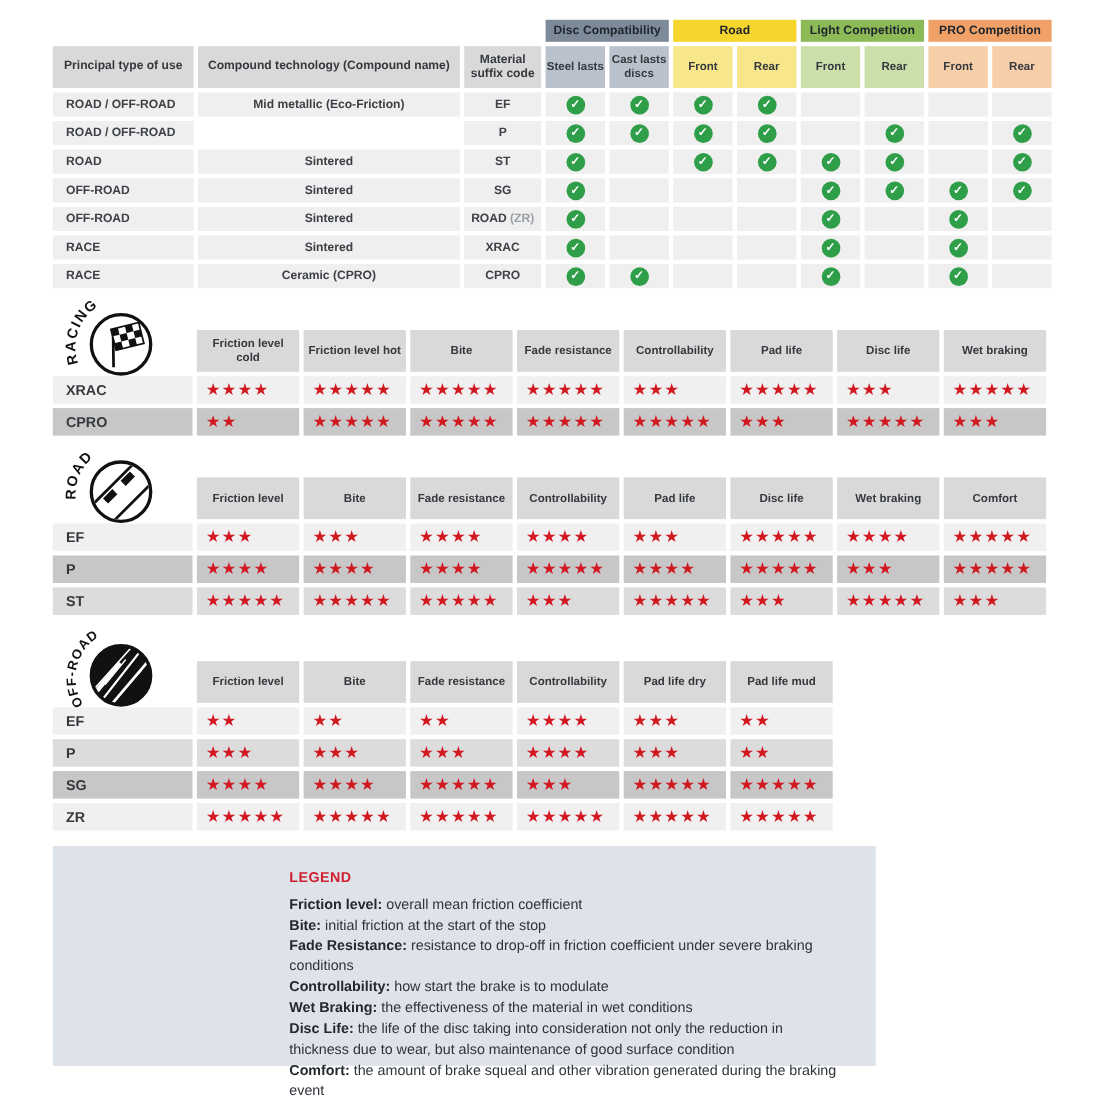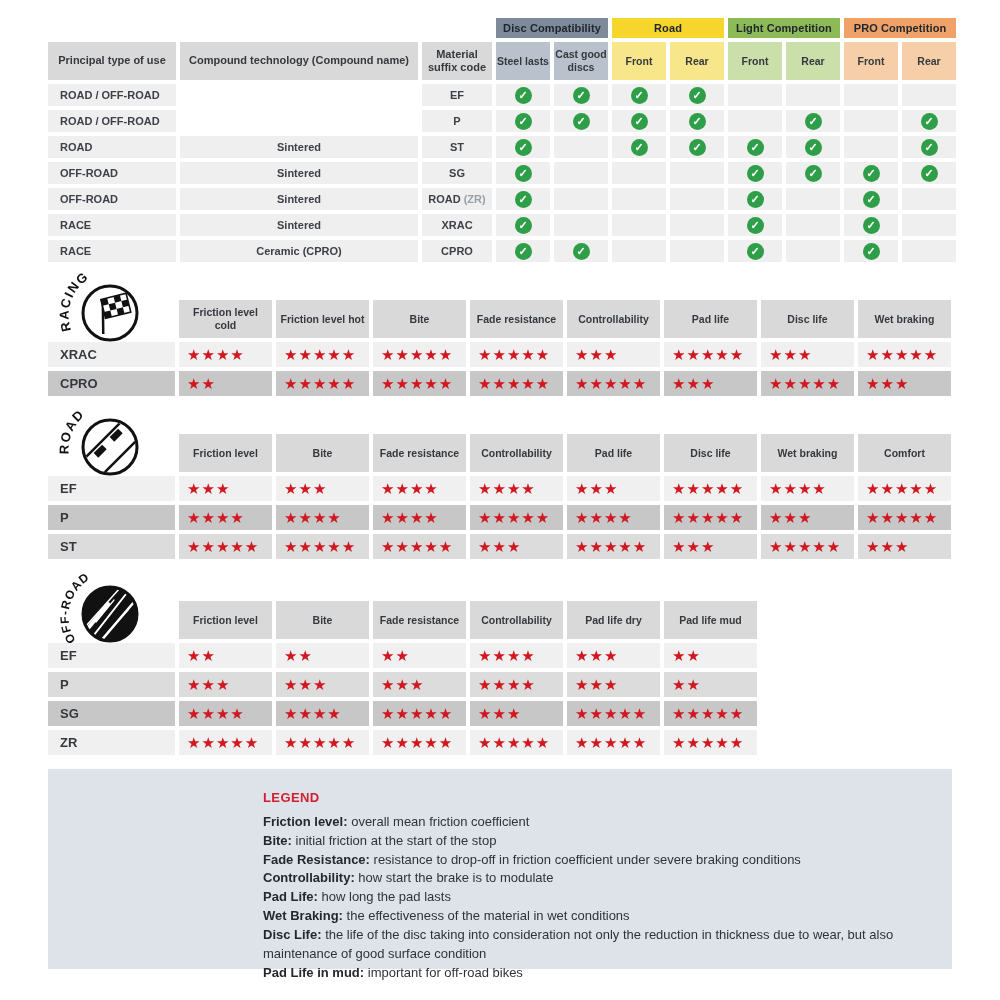--- a/index.html
+++ b/index.html
@@ -57,21 +57,21 @@
     width:127px;box-sizing:border-box;display:flex;align-items:center;
     padding-left:12px;font-size:13px;font-weight:bold;color:#35393e;
   }
   .rt-stars{
     width:93px;box-sizing:border-box;display:flex;align-items:center;
     padding-left:8px;font-size:15px;letter-spacing:1px;line-height:1;
   }
 
   
   .legend{
-    margin-top:14px;width:904px;height:200px;background:#dde3e9;
+    margin-top:14px;width:748px;height:200px;background:#dde3e9;
     box-sizing:border-box;padding:20px 28px 0 215px;
     font-size:13px;line-height:1.45;color:#2f3338;
   }
   .legend-title{font-weight:bold;font-size:13px;letter-spacing:.4px;margin-bottom:5px;}
   .legend-item b{color:#24282d;}
   svg text{font-family:"Liberation Sans",sans-serif;}
 </style>
 </head>
 <body>
 
@@ -79,28 +79,29 @@
 
   <div class="compat">
       <div class="group-bar" style="grid-area: 1 / 4 / auto / span 2; background: rgb(125, 138, 153);">Disc Compatibility</div>
       <div class="group-bar" style="grid-area: 1 / 6 / auto / span 2; background: rgb(246, 213, 44);">Road</div>
       <div class="group-bar" style="grid-area: 1 / 8 / auto / span 2; background: rgb(140, 186, 86);">Light Competition</div>
       <div class="group-bar" style="grid-area: 1 / 10 / auto / span 2; background: rgb(240, 161, 104);">PRO Competition</div>
       <div class="colhead" style="grid-area: 2 / 1;">Principal type of use</div>
       <div class="colhead" style="grid-area: 2 / 2;">Compound technology (Compound name)</div>
       <div class="colhead" style="grid-area: 2 / 3;">Material suffix code</div>
       <div class="colhead sub" style="grid-area: 2 / 4; background: rgb(185, 194, 204);">Steel lasts</div>
-      <div class="colhead sub" style="grid-area: 2 / 5; background: rgb(185, 194, 204);">Cast good discs</div>
+      <div class="colhead sub" style="grid-area: 2 / 5; background: rgb(185, 194, 204);">Cast lasts discs</div>
       <div class="colhead sub" style="grid-area: 2 / 6; background: rgb(248, 231, 138);">Front</div>
       <div class="colhead sub" style="grid-area: 2 / 7; background: rgb(248, 231, 138);">Rear</div>
       <div class="colhead sub" style="grid-area: 2 / 8; background: rgb(202, 223, 169);">Front</div>
       <div class="colhead sub" style="grid-area: 2 / 9; background: rgb(202, 223, 169);">Rear</div>
       <div class="colhead sub" style="grid-area: 2 / 10; background: rgb(246, 207, 169);">Front</div>
       <div class="colhead sub" style="grid-area: 2 / 11; background: rgb(246, 207, 169);">Rear</div>
       <div class="cell use-cell" style="grid-area: 3 / 1;">ROAD / OFF-ROAD</div>
+      <div class="cell tech-cell" style="grid-area: 3 / 2;">Mid metallic (Eco-Friction)</div>
       <div class="cell code-cell" style="grid-area: 3 / 3;">
         <span>EF</span>
       </div>
       <div class="cell check-cell" style="grid-area: 3 / 4;">
         <span class="check" style="background: rgb(47, 158, 72);">✓</span>
       </div>
       <div class="cell check-cell" style="grid-area: 3 / 5;">
         <span class="check" style="background: rgb(47, 158, 72);">✓</span>
       </div>
       <div class="cell check-cell" style="grid-area: 3 / 6;">
@@ -440,20 +441,20 @@
       </div>
   </div>
 
   <div class="legend">
     <div class="legend-title" style="color: rgb(208, 32, 48);">LEGEND</div>
     <div>
         <div class="legend-item"><b>Friction level:</b> <span>overall mean friction coefficient</span></div>
         <div class="legend-item"><b>Bite:</b> <span>initial friction at the start of the stop</span></div>
         <div class="legend-item"><b>Fade Resistance:</b> <span>resistance to drop-off in friction coefficient under severe braking conditions</span></div>
         <div class="legend-item"><b>Controllability:</b> <span>how start the brake is to modulate</span></div>
-        <div class="legend-item"><b>Pad Life:</b> <span>how long the pad lasts</span></div>
         <div class="legend-item"><b>Wet Braking:</b> <span>the effectiveness of the material in wet conditions</span></div>
         <div class="legend-item"><b>Disc Life:</b> <span>the life of the disc taking into consideration not only the reduction in thickness due to wear, but also maintenance of good surface condition</span></div>
+        <div class="legend-item"><b>Comfort:</b> <span>the amount of brake squeal and other vibration generated during the braking event</span></div>
         <div class="legend-item"><b>Pad Life in mud:</b> <span>important for off-road bikes</span></div>
       </div>
   </div>
 
 </div>
 
 </body></html>

